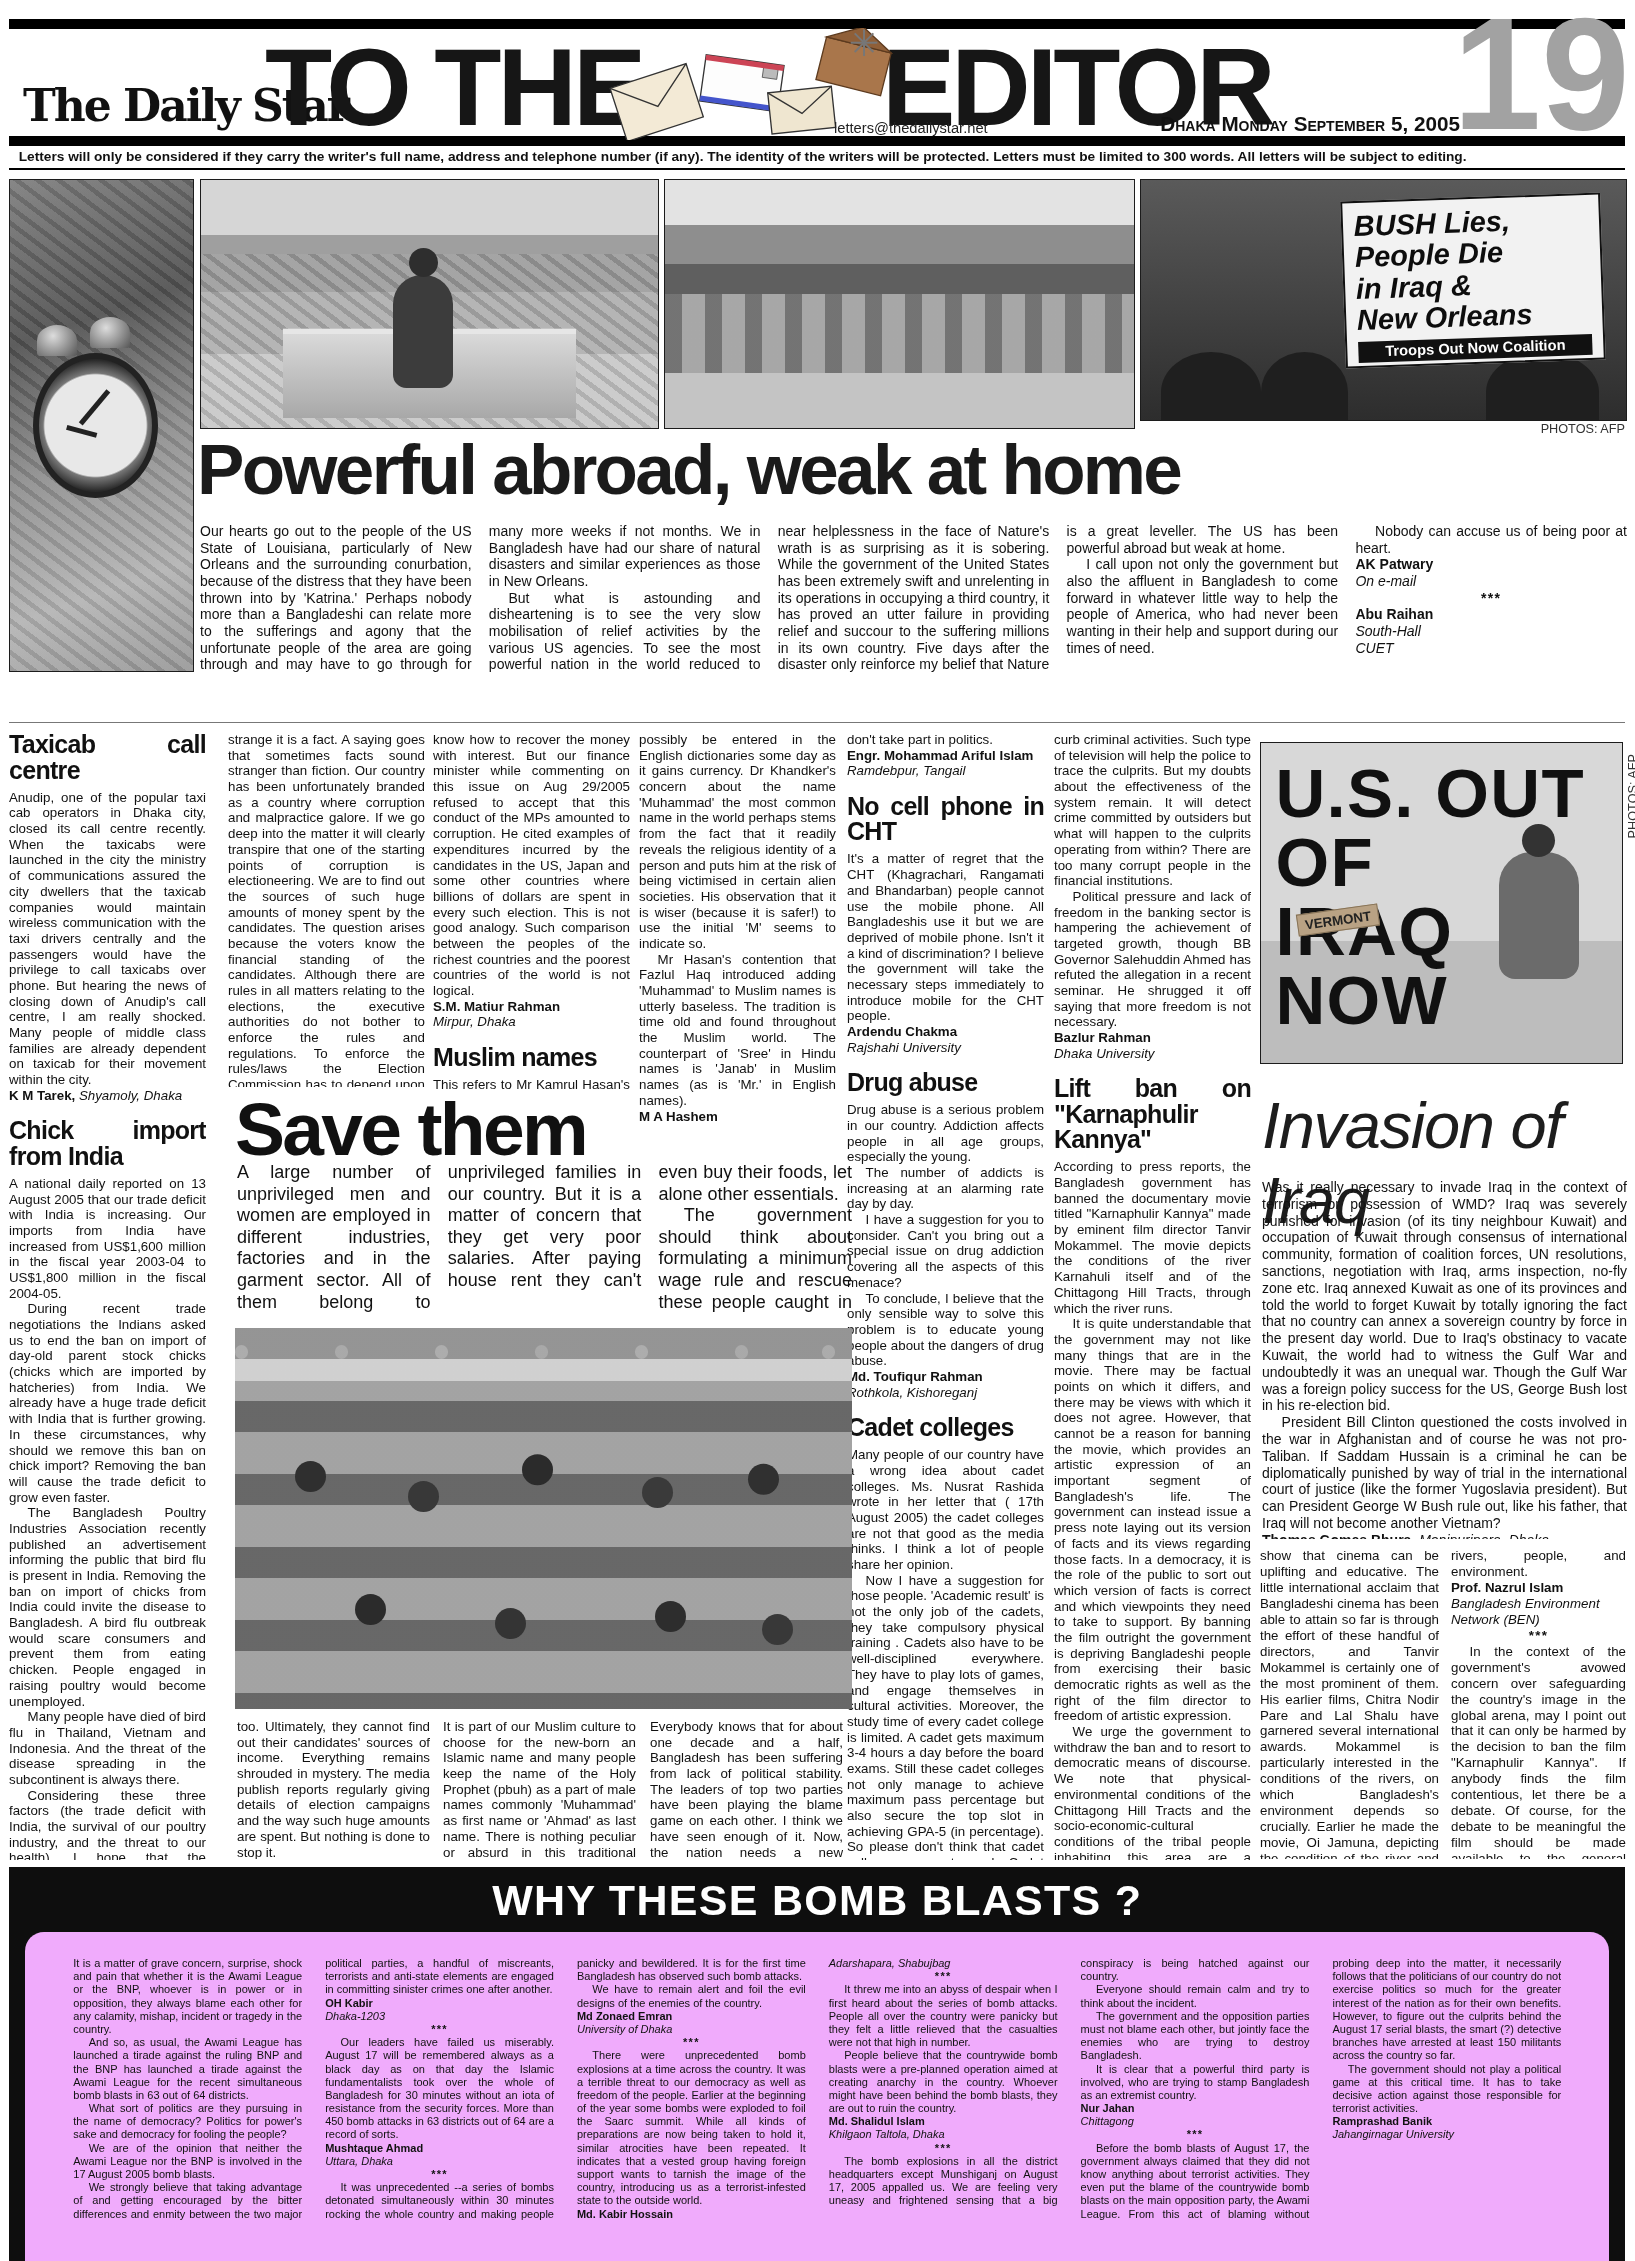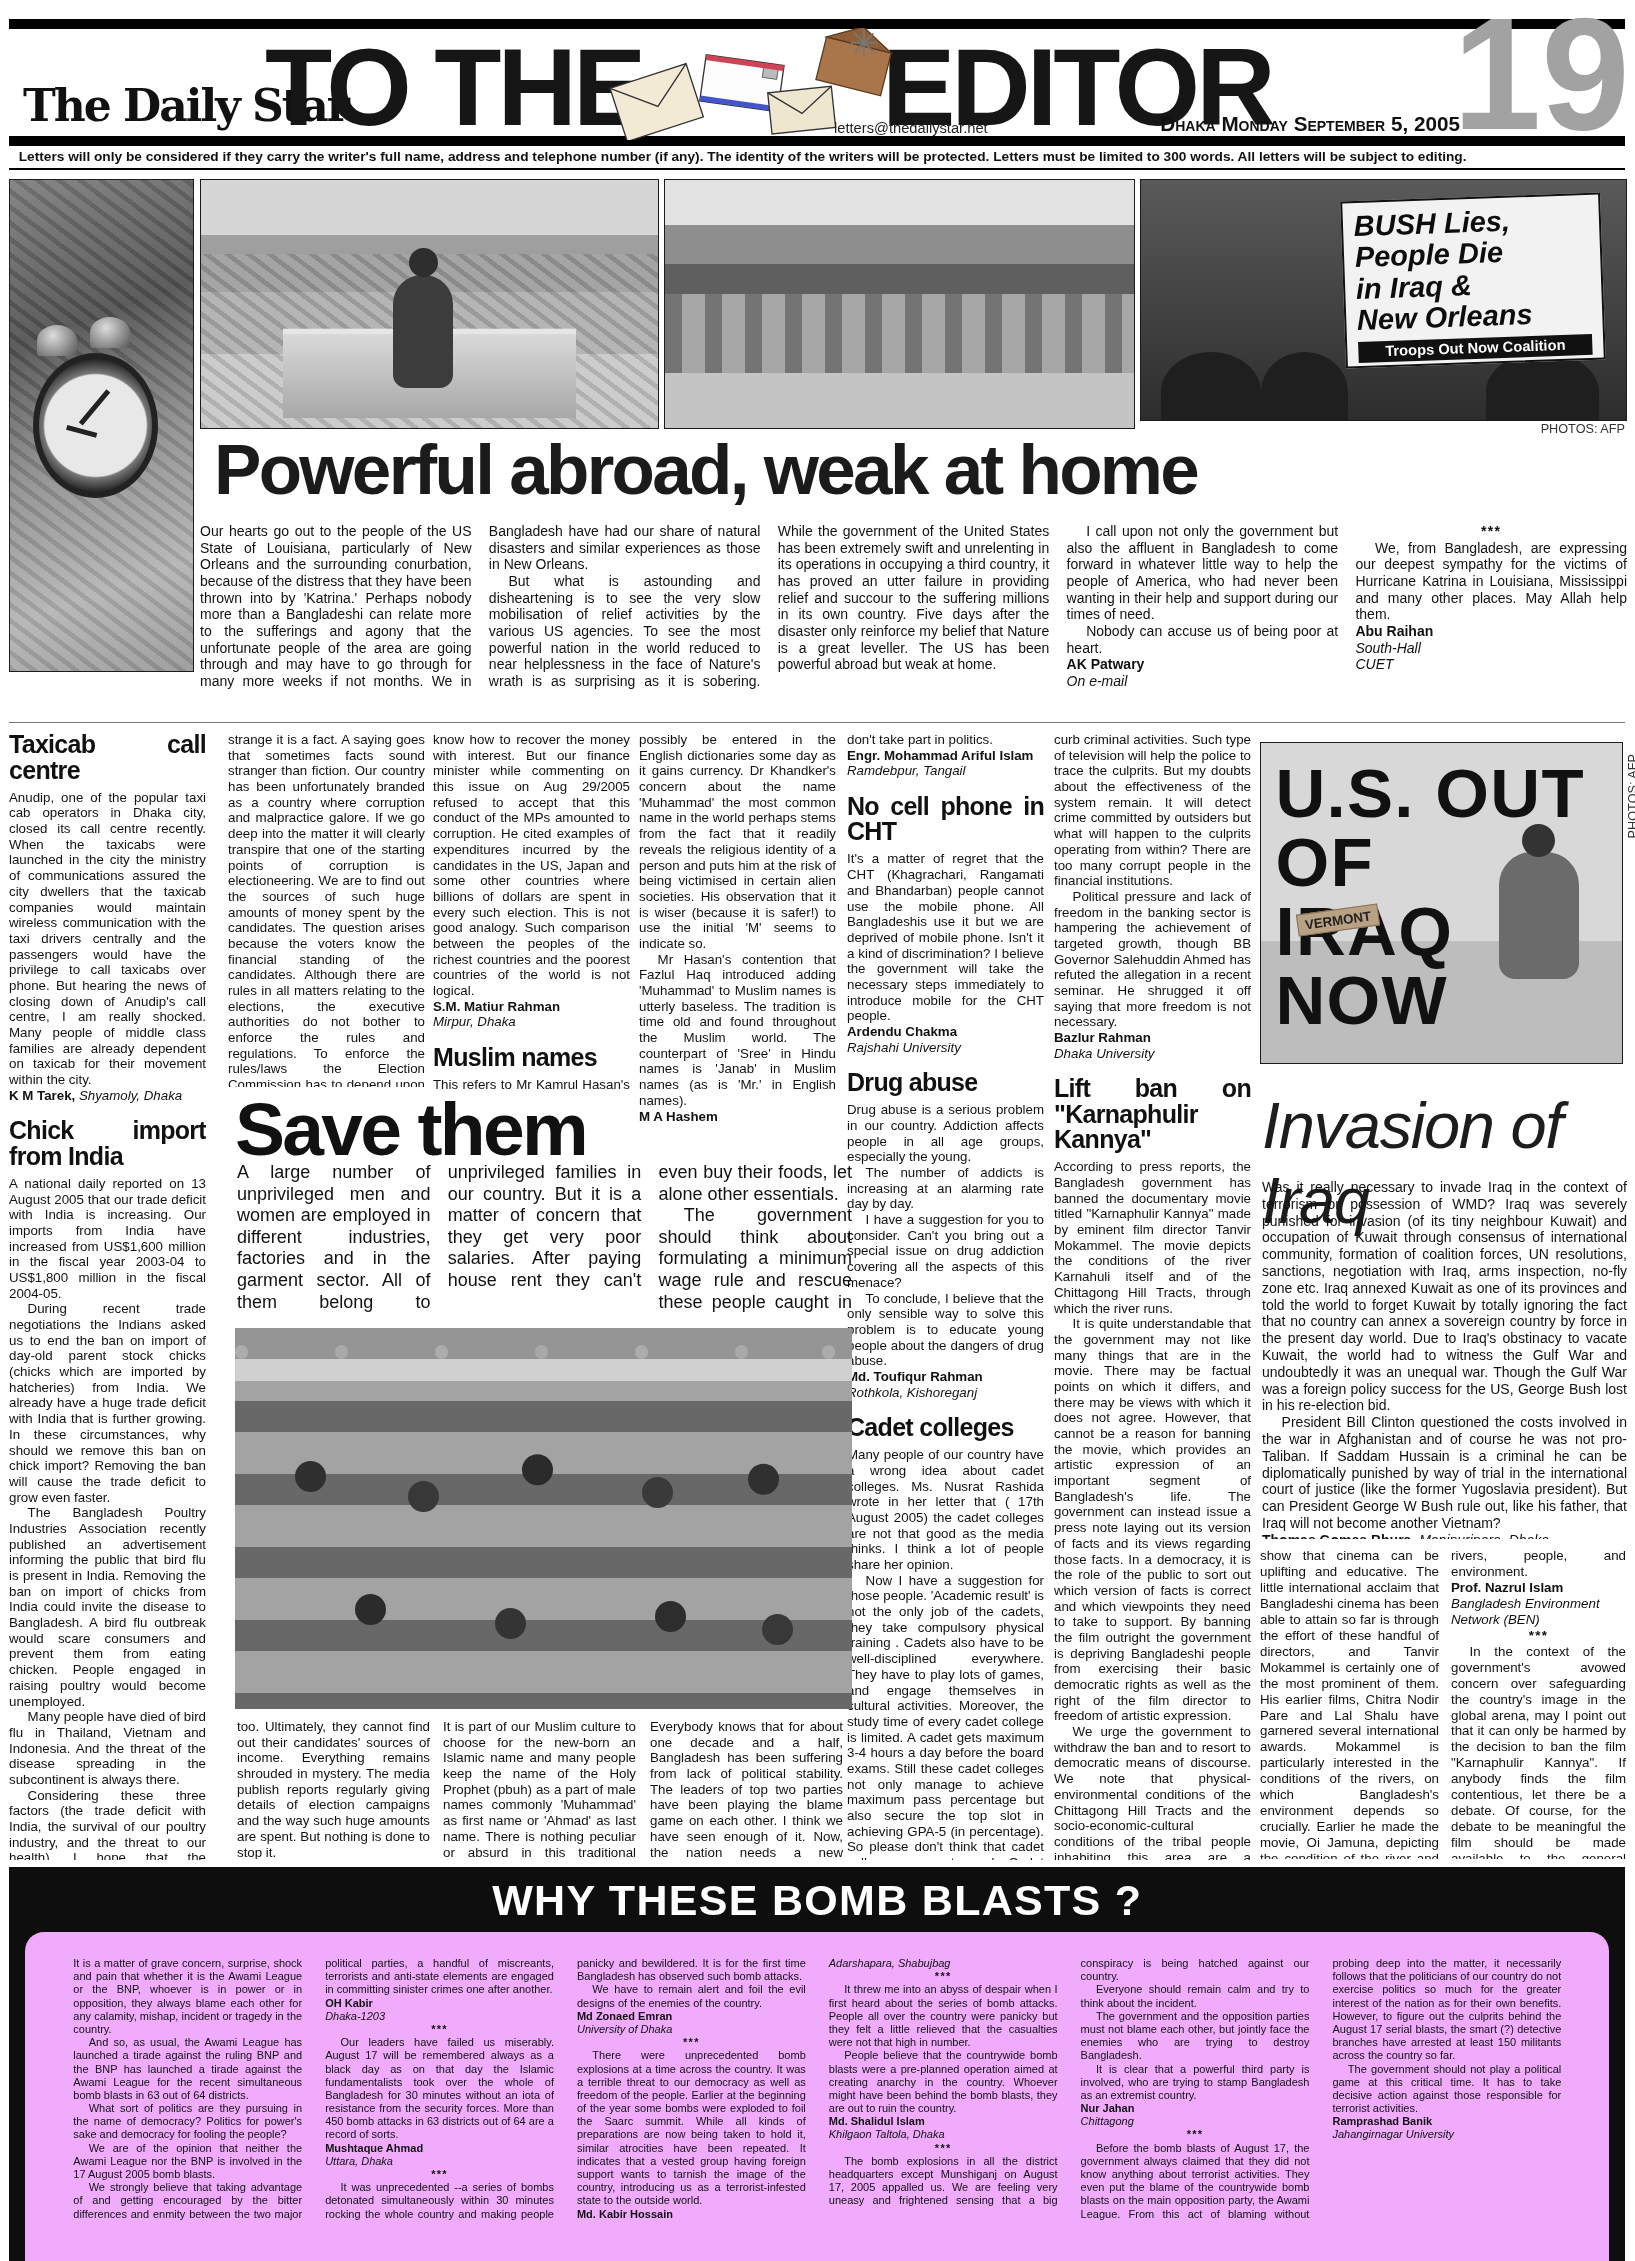--- a/index.html
+++ b/index.html
@@ -12,21 +12,21 @@
   .big-title{position:absolute;top:35px;font-size:110px;font-weight:bold;letter-spacing:-4px;line-height:.95;color:#161616;}
   .email{position:absolute;left:834px;top:120px;font-size:14.7px;color:#222;}
   .dateline{position:absolute;right:175px;top:112px;font-size:20.7px;font-weight:bold;font-variant:small-caps;letter-spacing:0;}
   .pageno{position:absolute;right:5.3px;top:6.7px;font-size:159px;font-weight:bold;color:#a2a2a2;line-height:.85;margin-left:44px;}
   .notice{position:absolute;left:18.7px;top:149px;width:1598px;font-size:13.7px;font-weight:bold;white-space:nowrap;overflow:hidden;}
   
   .photo{position:absolute;border:1.3px solid #1c1c1c;overflow:hidden;background:#b5b5b5;}
   .credit{position:absolute;font-size:12.7px;color:#333;}
   .credit-v{position:absolute;writing-mode:vertical-rl;transform:rotate(180deg);font-size:12.7px;color:#333;}
   
-  .lead-headline{position:absolute;left:197px;top:429px;font-size:71px;font-weight:bold;letter-spacing:-2.7px;color:#1b1b1b;margin-left:17px;}
+  .lead-headline{position:absolute;left:197px;top:429px;font-size:71px;font-weight:bold;letter-spacing:-2.7px;color:#1b1b1b;}
   .flow{text-align:justify;overflow:hidden;}
   .lead-cols{position:absolute;left:200px;top:523px;width:1427px;height:200px;
              column-count:5;column-gap:17.3px;font-size:14px;line-height:1.19;}
   
   .col{position:absolute;width:197px;font-size:13.3px;line-height:1.18;}
   .let-heading{font-size:25px;line-height:1.02;font-weight:bold;letter-spacing:-0.7px;margin:14.7px 0 6.7px;}
   .flow > .let-heading:first-child{margin-top:0;}
   .para{margin:0;text-indent:1.4em;}
   .flow > .para:first-child, .let-heading + .para{text-indent:0;}
   .sig-name{font-weight:bold;}
@@ -176,21 +176,20 @@
 
   <div class="lead-headline">Powerful abroad, weak at home</div>
   <div class="lead-cols flow">
       <p class="para">Our hearts go out to the people of the US State of Louisiana, particularly of New Orleans and the surrounding conurbation, because of the distress that they have been thrown into by 'Katrina.' Perhaps nobody more than a Bangladeshi can relate more to the sufferings and agony that the unfortunate people of the area are going through and may have to go through for many more weeks if not months. We in Bangladesh have had our share of natural disasters and similar experiences as those in New Orleans.</p>
       <p class="para">But what is astounding and disheartening is to see the very slow mobilisation of relief activities by the various US agencies. To see the most powerful nation in the world reduced to near helplessness in the face of Nature's wrath is as surprising as it is sobering. While the government of the United States has been extremely swift and unrelenting in its operations in occupying a third country, it has proved an utter failure in providing relief and succour to the suffering millions in its own country. Five days after the disaster only reinforce my belief that Nature is a great leveller. The US has been powerful abroad but weak at home.</p>
       <p class="para">I call upon not only the government but also the affluent in Bangladesh to come forward in whatever little way to help the people of America, who had never been wanting in their help and support during our times of need.</p>
       <p class="para">Nobody can accuse us of being poor at heart.</p>
       <div class="sig-name">AK Patwary</div>
       <div class="sig-loc">On e-mail</div>
       <div class="stars">***</div>
-      <p class="para">We, from Bangladesh, are expressing our deepest sympathy for the victims of Hurricane Katrina in Louisiana, Mississippi and many other places. May Allah help them.</p>
       <div class="sig-name">Abu Raihan</div>
       <div class="sig-loc">South-Hall</div>
       <div class="sig-loc">CUET</div>
     </div>
 
   <div class="rule" style="left:9.3px;top:722px;width:1616px;height:1.3px;background:#777;"></div>
 
   <div class="col flow" style="left:9px;top:732px;height:1128px;">
       <h3 class="let-heading">Taxicab call centre</h3>
       <p class="para">Anudip, one of the popular taxi cab operators in Dhaka city,  closed its call centre recently. When the taxicabs were launched in the city the ministry of communications assured the city dwellers that the taxicab companies would maintain wireless communication with the taxi drivers centrally and the passengers would have the privilege to call taxicabs over phone. But hearing the news of closing down of Anudip's call centre,  I am really shocked. Many people of middle class families are already dependent on  taxicab for their movement within the city.</p>

